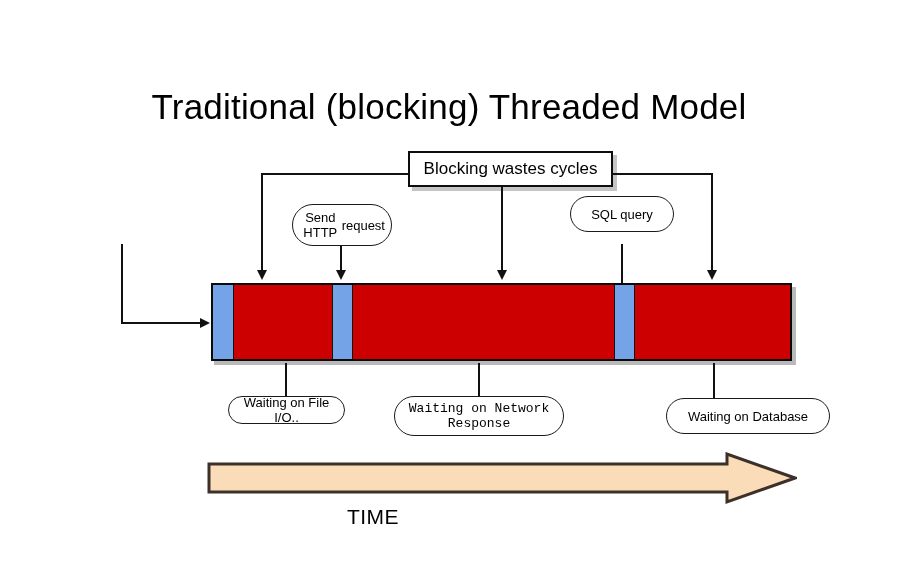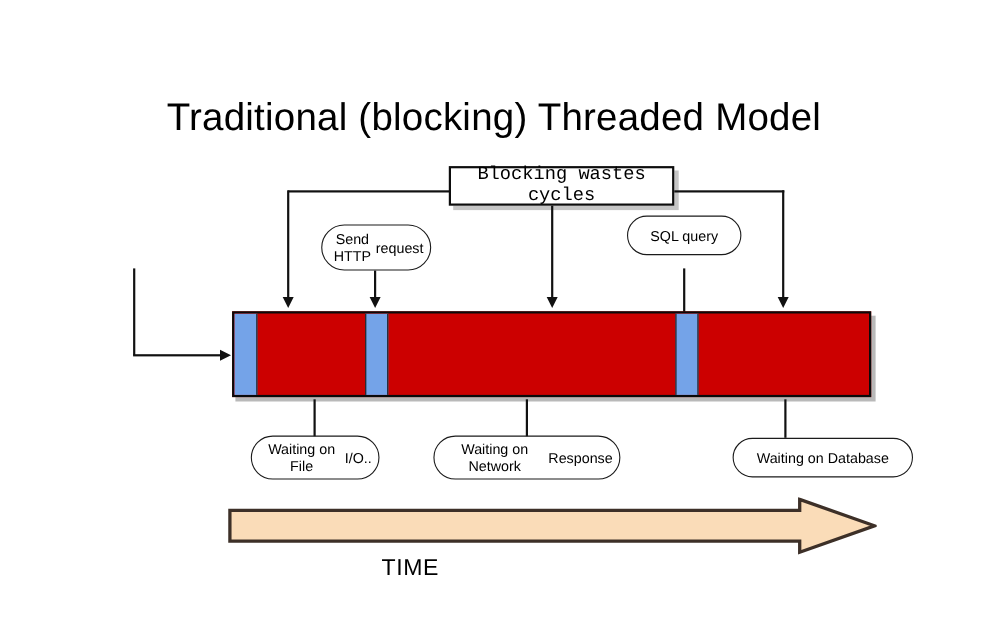--- a/index.html
+++ b/index.html
@@ -133,21 +133,21 @@
     letter-spacing: 0.5px;
   }
 </style>
 </head>
 <body>
 
 <div id="stage">
 
   <div class="title">Traditional (blocking) Threaded Model</div>
 
-  <div class="rect-callout" style="left:408px; top:151px; width:205px; height:36px;font-family:Liberation Mono, monospace;">
+  <div class="rect-callout" style="left:408px; top:151px; width:205px; height:36px;">
     <span>Blocking wastes cycles</span>
   </div>
 
   <div class="line-h" style="left:262px; top:173px; width:147px;"></div>
   <div class="line-v" style="left:261px; top:173px; height:98px;"></div>
   <div class="arrow-down" style="left:256.5px; top:270px;"></div>
 
   <div class="line-v" style="left:501px; top:187px; height:84px;"></div>
   <div class="arrow-down" style="left:496.5px; top:270px;"></div>
 
@@ -178,26 +178,26 @@
 
     <div class="seg-blue first" style="left:0px; width:21px;"></div>
     <div class="seg-blue" style="left:119px; width:21px;"></div>
     <div class="seg-blue" style="left:401px; width:21px;"></div>
   </div>
 
   <div class="line-v" style="left:285px; top:363px; height:35px;"></div>
   <div class="line-v" style="left:478px; top:363px; height:35px;"></div>
   <div class="line-v" style="left:713px; top:363px; height:35px;"></div>
 
-  <div class="rounded-label" style="left:228px; top:396px; width:117px; height:40px; flex-direction:row;">
+  <div class="rounded-label" style="left:228px; top:396px; width:117px; height:28px; flex-direction:column;">
     <span>Waiting on File</span>
     <span>I/O..</span>
   </div>
 
-  <div class="rounded-label" style="left:394px; top:396px; width:170px; height:40px; ">
+  <div class="rounded-label" style="left:394px; top:396px; width:170px; height:40px; flex-direction:column;font-family:Liberation Mono, monospace;">
     <span>Waiting on Network</span>
     <span>Response</span>
   </div>
 
   <div class="rounded-label" style="left:666px; top:398px; width:164px; height:36px;">
     <span>Waiting on Database</span>
   </div>
 
   <div class="time-arrow-wrap">
     <svg width="590" height="55" viewBox="0 0 590 55" xmlns="http://www.w3.org/2000/svg">

